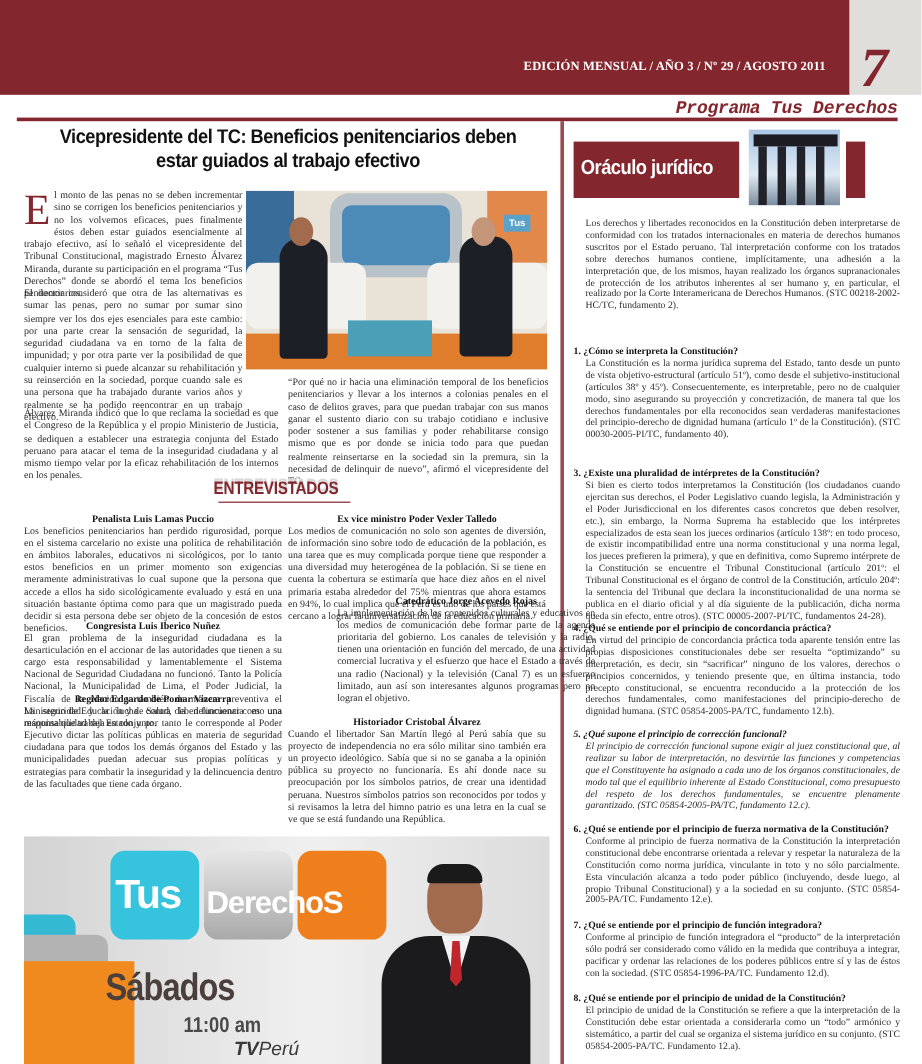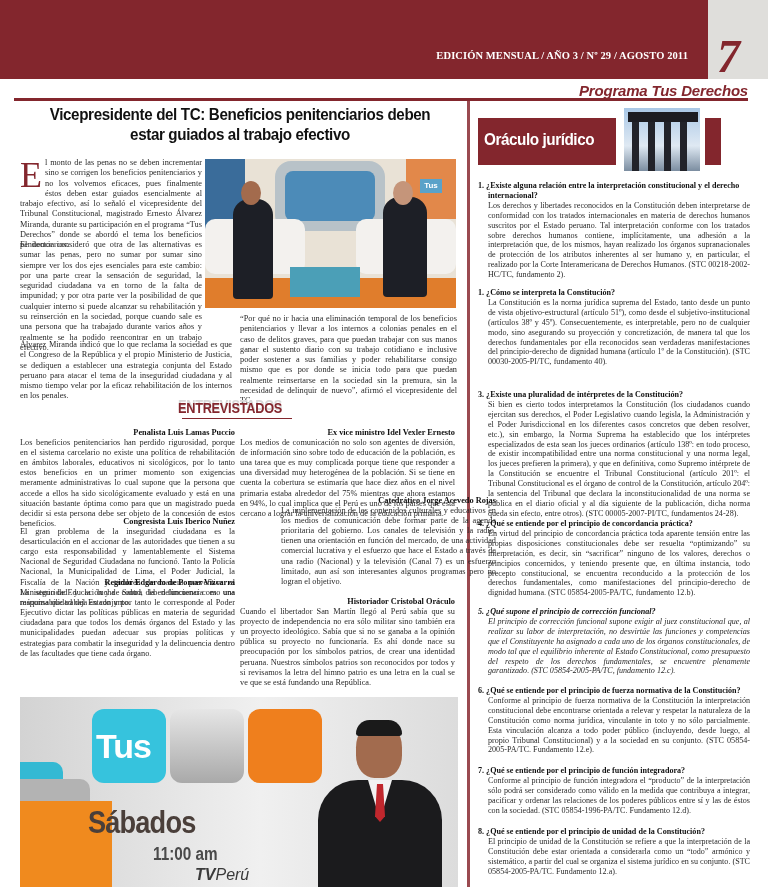--- a/index.html
+++ b/index.html
@@ -4,21 +4,21 @@
 <style>
   * { box-sizing: border-box; margin: 0; padding: 0; }
   html, body { width: 768px; height: 887px; background: #ffffff; overflow: hidden; }
   body { position: relative; font-family: "Liberation Serif", "DejaVu Serif", serif; color: #222; }
 
   .header-band { position: absolute; left: 0; top: 0; width: 708px; height: 79px; background: #83262d; }
   .page-tab { position: absolute; left: 708px; top: 0; width: 60px; height: 79px; background: #dfdedb; }
   .page-num { position: absolute; left: 717px; top: 34px; font-size: 46px; font-weight: bold; font-style: italic; color: #83262d; font-family: "Liberation Serif", serif; line-height: 1; }
   .edition { position: absolute; right: 80px; top: 50px; font-size: 10.5px; font-weight: bold; color: #ffffff; letter-spacing: 0.1px; font-family: "Liberation Serif", serif; }
 
-  .section-title { position: absolute; right: 20px; top: 82px; font-family: Liberation Sans, sans-serif; font-weight: bold; font-size: 15px; color: #83262d; font-style: italic; letter-spacing: -0.2px; }
+  .section-title { position: absolute; right: 20px; top: 82px; font-family: Liberation Mono, monospace; font-weight: bold; font-size: 15px; color: #83262d; font-style: italic; letter-spacing: -0.2px; }
   .section-rule { position: absolute; left: 14px; top: 98px; width: 734px; height: 3px; background: #83262d; }
 
   .col-divider { position: absolute; left: 467px; top: 101px; width: 3px; height: 786px; background: #9a4a50; }
 
   .headline { position: absolute; left: 20px; top: 104px; width: 440px; text-align: center; font-family: "Liberation Sans", sans-serif; font-weight: bold; font-size: 16.5px; line-height: 20px; color: #111; letter-spacing: -0.4px; transform: scaleX(0.92); transform-origin: center top; }
 
   .article-text { position: absolute; left: 20px; width: 182px; font-size: 8.3px; line-height: 10.3px; text-align: justify; color: #2a2a2a; }
   .p1 { top: 158px; }
   .p2 { top: 240px; }
   .p3 { top: 340px; width: 212px; }
@@ -40,21 +40,21 @@
   .tv-head2 { position: absolute; left: 188px; top: 22px; width: 20px; height: 24px; background: #c5957a; border-radius: 50%; }
 
   .quote { position: absolute; left: 240px; top: 314px; width: 217px; font-size: 8.3px; line-height: 10.3px; text-align: justify; color: #2a2a2a; }
 
   .entrev { position: absolute; left: 150px; top: 399px; width: 160px; text-align: center; }
   .entrev-shadow { position: absolute; left: 0; top: -3px; width: 100%; font-family: "Liberation Sans", sans-serif; font-weight: bold; font-size: 15px; color: #d9d9d9; letter-spacing: -0.3px; transform: scaleX(0.85); }
   .entrev-title { position: relative; font-family: "Liberation Sans", sans-serif; font-weight: bold; font-size: 15px; color: #83262d; letter-spacing: -0.3px; transform: scaleX(0.85); }
   .entrev-rule { position: absolute; left: 32px; top: 19px; width: 110px; height: 1px; background: #83262d; }
 
   .intv { position: absolute; width: 215px; font-size: 8.3px; line-height: 10.1px; text-align: justify; color: #2a2a2a; }
-  .intv .name { font-weight: bold; color: #111; display: block; text-align: right; }
+  .intv .name { font-weight: bold; color: #111; display: block; text-align: center; }
   .i1 { left: 20px; top: 428px; }
   .i2 { left: 240px; top: 428px; }
   .i3 { left: 20px; top: 517px; }
   .i4 { left: 240px; top: 496px; margin-left: 41px; }
   .i5 { left: 20px; top: 578px; }
   .i6 { left: 240px; top: 597px; }
 
   .promo { position: absolute; left: 20px; top: 697px; width: 438px; height: 190px; background: linear-gradient(90deg,#d3d3d3 0%,#f0f0f0 55%,#dcdcdc 100%); overflow: hidden; }
   .promo-tab1 { position: absolute; left: 0; top: 65px; width: 43px; height: 32px; background: #34b9d3; border-radius: 0 10px 0 0; }
   .promo-tab2 { position: absolute; left: 0; top: 82px; width: 70px; height: 30px; background: #b3b3b3; border-radius: 0 10px 0 0; }
@@ -129,48 +129,49 @@
   <div class="entrev-shadow">ENTREVISTADOS</div>
   <div class="entrev-title">ENTREVISTADOS</div>
   <div class="entrev-rule"></div>
 </div>
 
 <div class="intv i1">
   <span class="name">Penalista Luis Lamas Puccio</span>
   <span>Los beneficios penitenciarios han perdido rigurosidad, porque en el sistema carcelario no existe una política de rehabilitación en ámbitos laborales, educativos ni sicológicos, por lo tanto estos beneficios en un primer momento son exigencias meramente administrativas lo cual supone que la persona que accede a ellos ha sido sicológicamente evaluado y está en una situación bastante óptima como para que un magistrado pueda decidir si esta persona debe ser objeto de la concesión de estos beneficios.</span>
 </div>
 <div class="intv i2">
-  <span class="name">Ex vice ministro Idel Vexler Ernesto</span>
+  <span class="name">Ex vice ministro Poder Vexler Talledo</span>
   <span>Los medios de comunicación no solo son agentes de diversión, de información sino sobre todo de educación de la población, es una tarea que es muy complicada porque tiene que responder a una diversidad muy heterogénea de la población. Si se tiene en cuenta la cobertura se estimaría que hace diez años en el nivel primaria estaba alrededor del 75% mientras que ahora estamos en 94%, lo cual implica que el Perú es uno de los países que está cercano a lograr la universalización de la educación primaria.</span>
 </div>
 <div class="intv i3">
   <span class="name">Congresista Luis Iberico Nuñez</span>
   <span>El gran problema de la inseguridad ciudadana es la desarticulación en el accionar de las autoridades que tienen a su cargo esta responsabilidad y lamentablemente el Sistema Nacional de Seguridad Ciudadana no funcionó. Tanto la Policía Nacional, la Municipalidad de Lima, el Poder Judicial, la Fiscalía de la Nación y también de manera preventiva el Ministerio de Educación y de Salud, deben funcionar como una máquina que trabaja en conjunto.</span>
 </div>
 <div class="intv i4">
   <span class="name">Catedrático Jorge Acevedo Rojas</span>
   <span>La implementación de los contenidos culturales y educativos en los medios de comunicación debe formar parte de la agenda prioritaria del gobierno. Los canales de televisión y la radio, tienen una orientación en función del mercado, de una actividad comercial lucrativa y el esfuerzo que hace el Estado a través de una radio (Nacional) y la televisión (Canal 7) es un esfuerzo limitado, aun así son interesantes algunos programas pero no logran el objetivo.</span>
 </div>
 <div class="intv i5">
   <span class="name">Regidor Edgardo de Pomar Vizcarra</span>
   <span>La seguridad y la lucha contra la delincuencia es una responsabilidad del Estado y por tanto le corresponde al Poder Ejecutivo dictar las políticas públicas en materia de seguridad ciudadana para que todos los demás órganos del Estado y las municipalidades puedan adecuar sus propias políticas y estrategias para combatir la inseguridad y la delincuencia dentro de las facultades que tiene cada órgano.</span>
 </div>
 <div class="intv i6">
-  <span class="name">Historiador Cristobal Oráculo</span>
+  <span class="name">Historiador Cristobal Álvarez</span>
   <span>Cuando el libertador San Martín llegó al Perú sabía que su proyecto de independencia no era sólo militar sino también era un proyecto ideológico. Sabía que si no se ganaba a la opinión pública su proyecto no funcionaría. Es ahí donde nace su preocupación por los símbolos patrios, de crear una identidad peruana. Nuestros símbolos patrios son reconocidos por todos y si revisamos la letra del himno patrio es una letra en la cual se ve que se está fundando una República.</span>
 </div>
 
 <div class="promo">
   <div class="promo-tab1"></div>
   <div class="promo-tab2"></div>
   <div class="promo-tab3"></div>
   <div class="promo-tile tile-blue"></div>
   <div class="promo-tile tile-gray"></div>
   <div class="promo-tile tile-orange"></div>
   <div class="tus-text">Tus</div>
+  <div class="der-text">DerechoS</div>
   <div class="sabados">Sábados</div>
   <div class="time">11:00 am</div>
   <div class="tvperu"><b>TV</b><span>Perú</span></div>
   <div class="host">
     <div class="host-body"></div>
     <div class="host-shirt"></div>
     <div class="host-tie"></div>
     <div class="host-head"></div>
     <div class="host-hair"></div>
   </div>
@@ -181,21 +182,20 @@
 <div class="oraculo-band2"></div>
 <div class="ruins">
   <div class="ruin-top"></div>
   <div class="ruin-col" style="left:8px"></div>
   <div class="ruin-col" style="left:24px"></div>
   <div class="ruin-col" style="left:40px"></div>
   <div class="ruin-col" style="left:56px"></div>
 </div>
 
 <div class="qa q1">
-    <span class="q">1. ¿Existe alguna relación entre la interpretación constitucional y el derecho internacional?</span>
     <span class="a">Los derechos y libertades reconocidos en la Constitución deben interpretarse de conformidad con los tratados internacionales en materia de derechos humanos suscritos por el Estado peruano. Tal interpretación conforme con los tratados sobre derechos humanos contiene, implícitamente, una adhesión a la interpretación que, de los mismos, hayan realizado los órganos supranacionales de protección de los atributos inherentes al ser humano y, en particular, el realizado por la Corte Interamericana de Derechos Humanos. (STC 00218-2002-HC/TC, fundamento 2).</span>
   </div>
 <div class="qa q2">
     <span class="q">1. ¿Cómo se interpreta la Constitución?</span>
     <span class="a">La Constitución es la norma jurídica suprema del Estado, tanto desde un punto de vista objetivo-estructural (artículo 51º), como desde el subjetivo-institucional (artículos 38º y 45º). Consecuentemente, es interpretable, pero no de cualquier modo, sino asegurando su proyección y concretización, de manera tal que los derechos fundamentales por ella reconocidos sean verdaderas manifestaciones del principio-derecho de dignidad humana (artículo 1º de la Constitución). (STC 00030-2005-PI/TC, fundamento 40).</span>
   </div>
 <div class="qa q3">
     <span class="q">3. ¿Existe una pluralidad de intérpretes de la Constitución?</span>
     <span class="a">Si bien es cierto todos interpretamos la Constitución (los ciudadanos cuando ejercitan sus derechos, el Poder Legislativo cuando legisla, la Administración y el Poder Jurisdiccional en los diferentes casos concretos que deben resolver, etc.), sin embargo, la Norma Suprema ha establecido que los intérpretes especializados de esta sean los jueces ordinarios (artículo 138º: en todo proceso, de existir incompatibilidad entre una norma constitucional y una norma legal, los jueces prefieren la primera), y que en definitiva, como Supremo intérprete de la Constitución se encuentre el Tribunal Constitucional (artículo 201º: el Tribunal Constitucional es el órgano de control de la Constitución, artículo 204º: la sentencia del Tribunal que declara la inconstitucionalidad de una norma se publica en el diario oficial y al día siguiente de la publicación, dicha norma queda sin efecto, entre otros). (STC 00005-2007-PI/TC, fundamentos 24-28).</span>
   </div>

